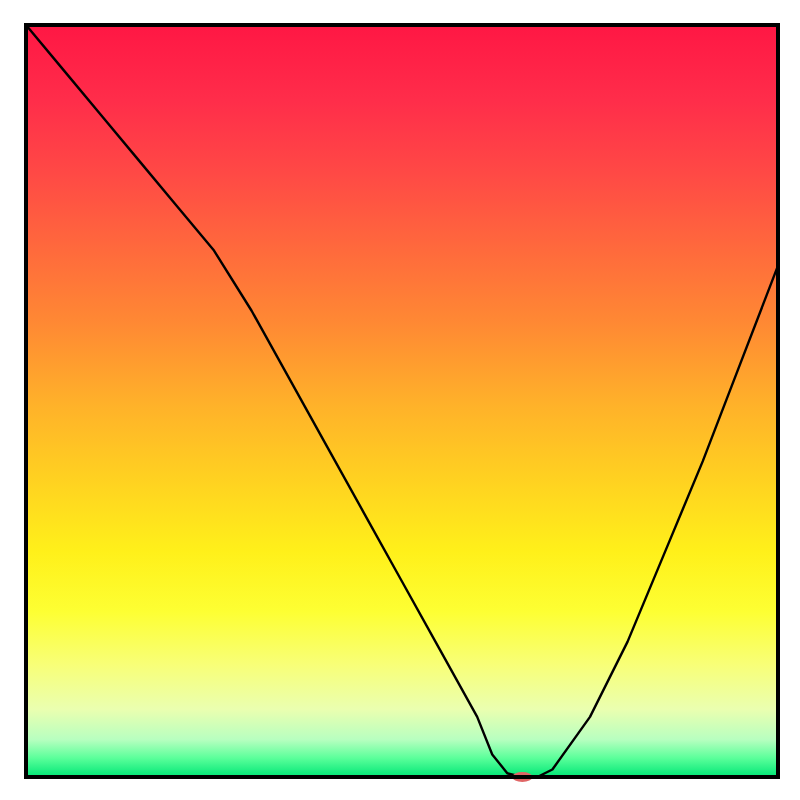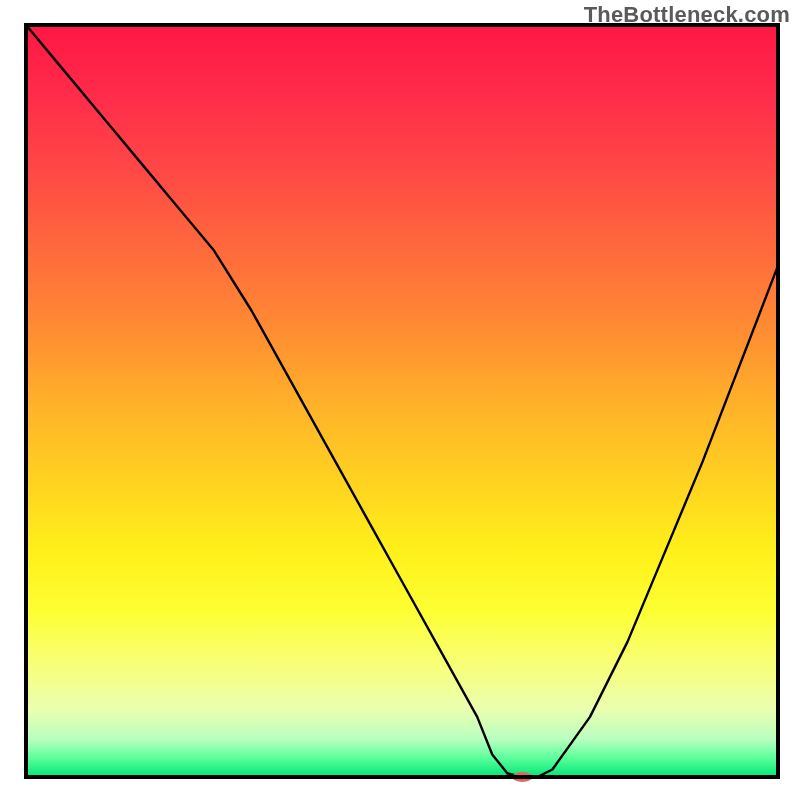--- a/index.html
+++ b/index.html
@@ -26,21 +26,20 @@
     letter-spacing: 0.2px;
   }
   svg {
     display: block;
   }
 </style>
 </head>
 <body>
 
 <div class="chart-container">
-  <div class="watermark">TheBottleneck.com</div>
   <svg id="chart-svg" width="800" height="800" viewBox="0 0 800 800">
     <defs>
       <linearGradient id="bg-grad" x1="0" y1="0" x2="0" y2="1">
           <stop offset="0.00%" stop-color="#ff1744"></stop>
           <stop offset="10.00%" stop-color="#ff2d4a"></stop>
           <stop offset="20.00%" stop-color="#ff4a45"></stop>
           <stop offset="30.00%" stop-color="#ff6a3c"></stop>
           <stop offset="40.00%" stop-color="#ff8a33"></stop>
           <stop offset="50.00%" stop-color="#ffb02a"></stop>
           <stop offset="60.00%" stop-color="#ffd021"></stop>

